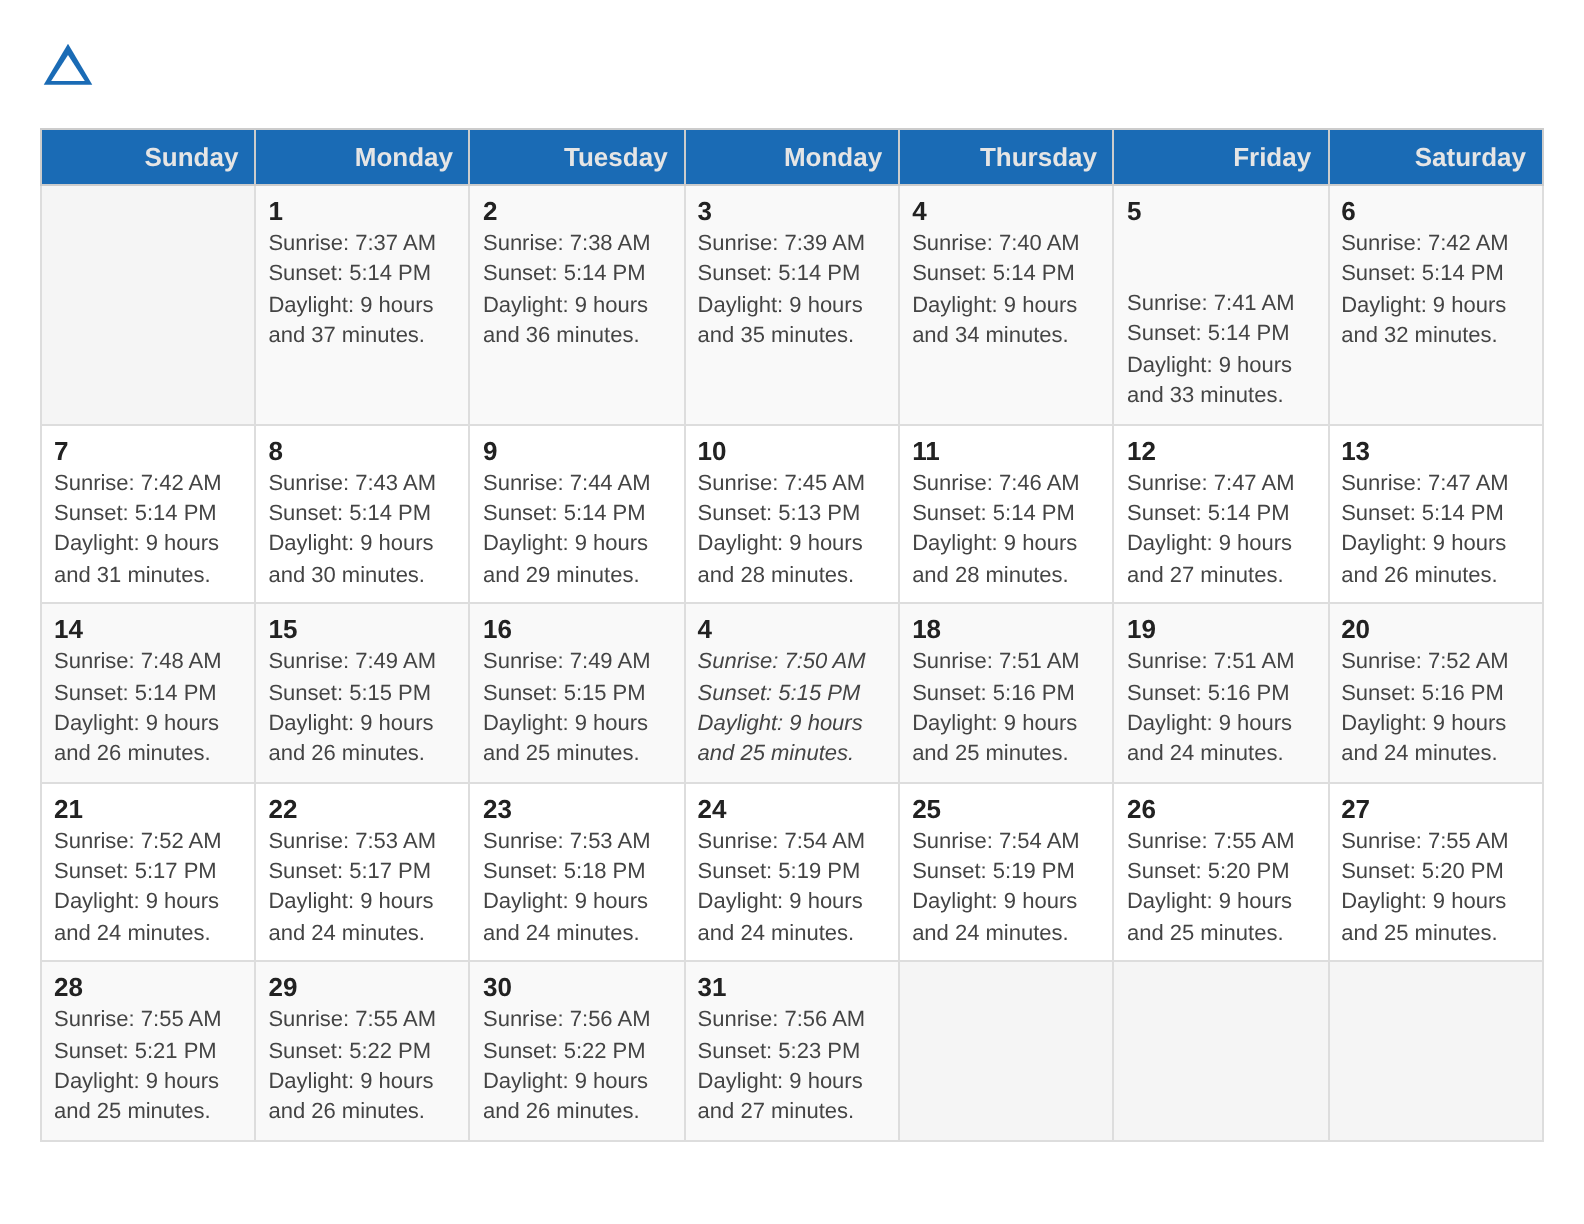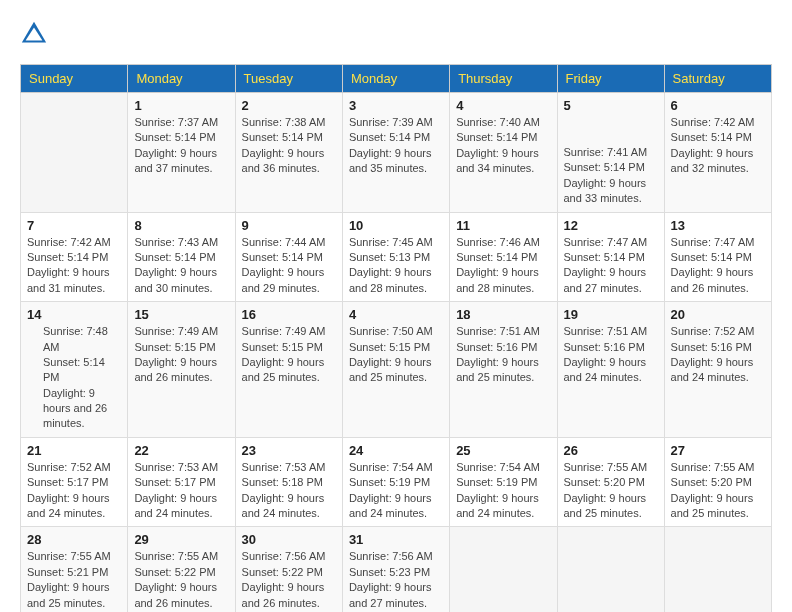--- a/index.html
+++ b/index.html
@@ -52,25 +52,25 @@
       font-size: 16px;
       color: #555;
     }
     .calendar {
       width: 100%;
       border-collapse: collapse;
       border: 1px solid #ccc;
     }
     .calendar th {
       background: #1a6bb5;
-      color: #fde047;
+      color: #e5e5e5;
       font-size: 13px;
-      font-weight: normal;
+      font-weight: bold;
       padding: 6px 8px;
-      text-align: left;
+      text-align: right;
       border: 1px solid #ccc;
     }
     .calendar td {
       vertical-align: top;
       border: 1px solid #ddd;
       padding: 5px 6px;
       width: 108px;
       min-height: 80px;
       background: #fff;
     }
@@ -207,39 +207,39 @@
         <td>
           <div class="day-number">13</div>
           <div class="day-info" style="white-space: pre-line;">Sunrise: 7:47 AM
 Sunset: 5:14 PM
 Daylight: 9 hours and 26 minutes.</div>
         </td>
       </tr>
       <tr>
         <td>
           <div class="day-number">14</div>
-          <div class="day-info" style="white-space: pre-line; margin-left: 16px;">Sunrise: 7:48 AM
+          <div class="day-info" style="white-space: pre-line;">Sunrise: 7:48 AM
 Sunset: 5:14 PM
 Daylight: 9 hours and 26 minutes.</div>
         </td>
         <td>
           <div class="day-number">15</div>
           <div class="day-info" style="white-space: pre-line;">Sunrise: 7:49 AM
 Sunset: 5:15 PM
 Daylight: 9 hours and 26 minutes.</div>
         </td>
         <td>
           <div class="day-number">16</div>
           <div class="day-info" style="white-space: pre-line;">Sunrise: 7:49 AM
 Sunset: 5:15 PM
 Daylight: 9 hours and 25 minutes.</div>
         </td>
         <td>
           <div class="day-number">4</div>
-          <div class="day-info" style="white-space: pre-line;">Sunrise: 7:50 AM
+          <div class="day-info" style="white-space: pre-line; font-style: italic;">Sunrise: 7:50 AM
 Sunset: 5:15 PM
 Daylight: 9 hours and 25 minutes.</div>
         </td>
         <td>
           <div class="day-number">18</div>
           <div class="day-info" style="white-space: pre-line;">Sunrise: 7:51 AM
 Sunset: 5:16 PM
 Daylight: 9 hours and 25 minutes.</div>
         </td>
         <td>

